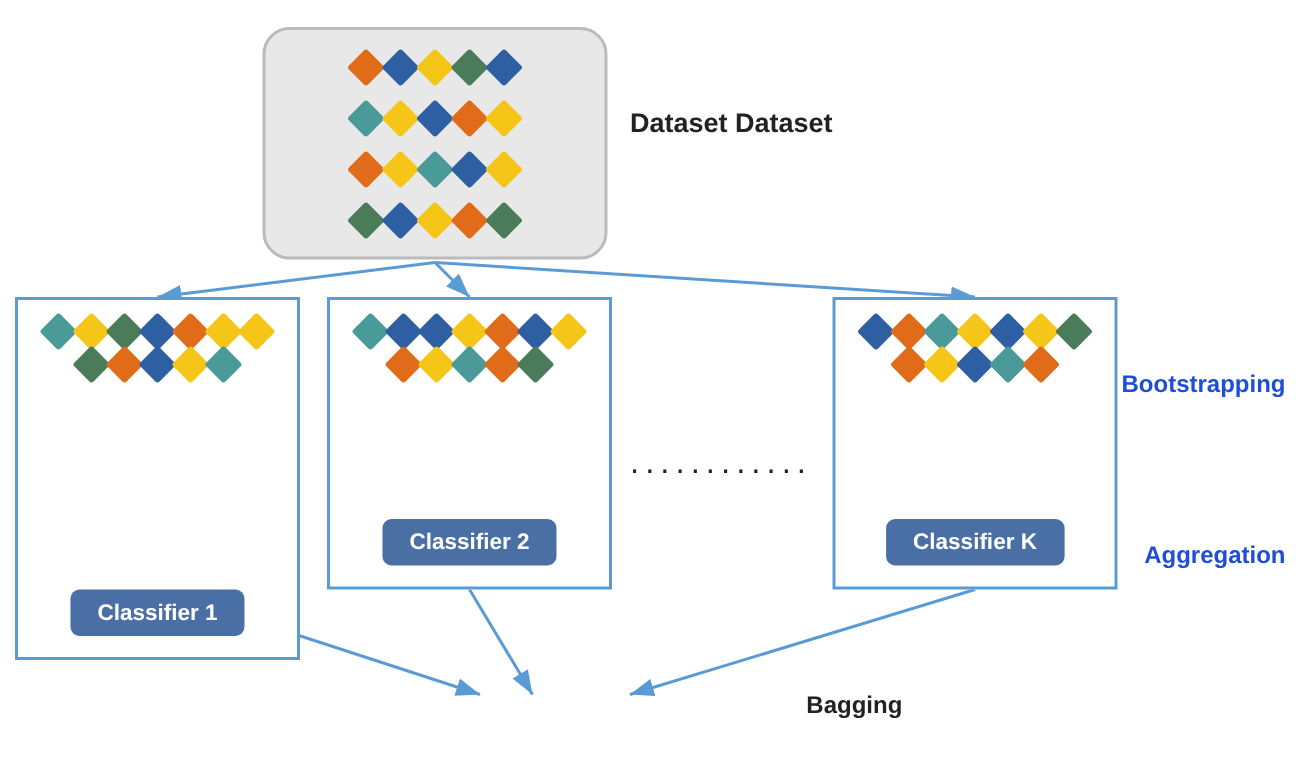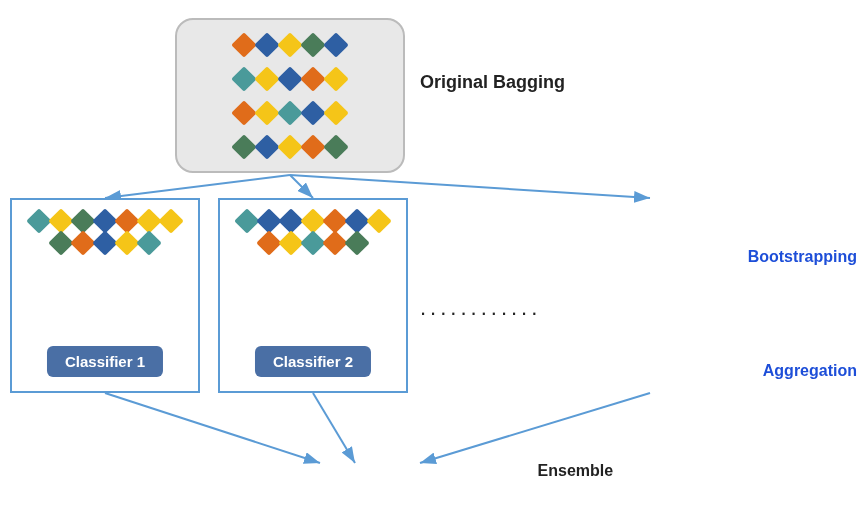--- a/index.html
+++ b/index.html
@@ -53,21 +53,21 @@
       background: #fff;
       display: flex;
       flex-direction: column;
       align-items: center;
       padding: 12px 10px 10px 10px;
     }
 
     .classifier-container.c1 {
       left: 10px;
       width: 190px;
-      height: 195px;
+      height: 242px;
     }
 
     .classifier-container.c2 {
       left: 218px;
       width: 190px;
       height: 195px;
     }
 
     .classifier-container.ck {
       left: 555px;
@@ -212,21 +212,21 @@
 
     <div style="display:flex;gap:5px;">
       <div class="diamond" style="background:#4a7c59;"></div>
       <div class="diamond" style="background:#2e5fa3;"></div>
       <div class="diamond" style="background:#f5c518;"></div>
       <div class="diamond" style="background:#e06c1a;"></div>
       <div class="diamond" style="background:#4a7c59;"></div>
     </div>
   </div>
 
-  <div class="dataset-label">Original Bagging</div>
+  <div class="dataset-label">Dataset Dataset</div>
 
   <div class="classifier-container c1">
     <div style="display:flex;flex-wrap:wrap;gap:4px;justify-content:center;margin-bottom:6px;width:100%;">
       <div class="diamond" style="background:#4a9a9a;"></div>
       <div class="diamond" style="background:#f5c518;"></div>
       <div class="diamond" style="background:#4a7c59;"></div>
       <div class="diamond" style="background:#2e5fa3;"></div>
       <div class="diamond" style="background:#e06c1a;"></div>
       <div class="diamond" style="background:#f5c518;"></div>
       <div class="diamond" style="background:#f5c518;"></div>
@@ -252,21 +252,38 @@
       <div class="diamond" style="background:#f5c518;"></div>
       <div class="diamond" style="background:#4a9a9a;"></div>
       <div class="diamond" style="background:#e06c1a;"></div>
       <div class="diamond" style="background:#4a7c59;"></div>
     </div>
     <div class="classifier-label-box">Classifier 2</div>
   </div>
 
   <div class="dots">............</div>
 
+  <div class="classifier-container ck">
+    <div style="display:flex;flex-wrap:wrap;gap:4px;justify-content:center;margin-bottom:6px;width:100%;">
+      <div class="diamond" style="background:#2e5fa3;"></div>
+      <div class="diamond" style="background:#e06c1a;"></div>
+      <div class="diamond" style="background:#4a9a9a;"></div>
+      <div class="diamond" style="background:#f5c518;"></div>
+      <div class="diamond" style="background:#2e5fa3;"></div>
+      <div class="diamond" style="background:#f5c518;"></div>
+      <div class="diamond" style="background:#4a7c59;"></div>
+      <div class="diamond" style="background:#e06c1a;"></div>
+      <div class="diamond" style="background:#f5c518;"></div>
+      <div class="diamond" style="background:#2e5fa3;"></div>
+      <div class="diamond" style="background:#4a9a9a;"></div>
+      <div class="diamond" style="background:#e06c1a;"></div>
+    </div>
+    <div class="classifier-label-box">Classifier K</div>
+  </div>
 
   <div class="right-label bootstrapping-label">Bootstrapping</div>
 
   <div class="right-label aggregation-label">Aggregation</div>
 
 
-  <div class="bagging-label">Ensemble</div>
+  <div class="bagging-label">Bagging</div>
 
 </div>
 
 </body></html>

